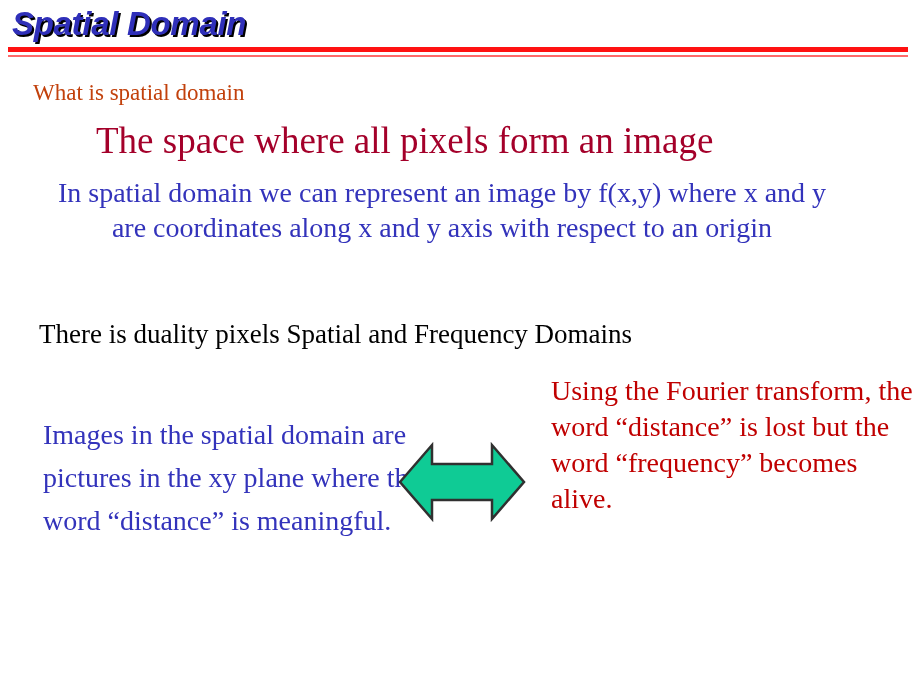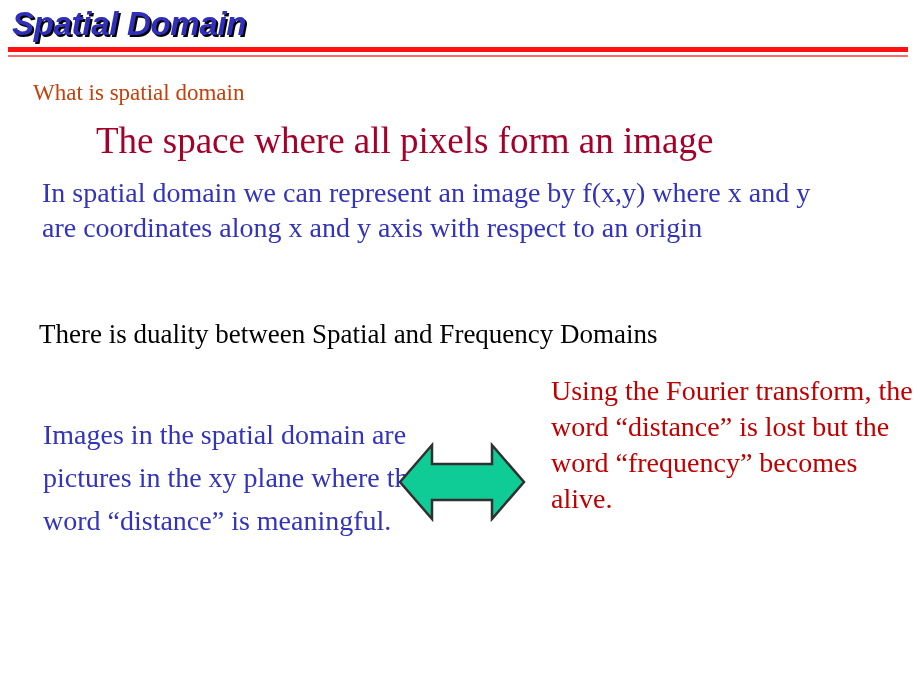--- a/index.html
+++ b/index.html
@@ -69,20 +69,21 @@
     color: #a4002a;
   }
 
   #para-representation {
     left: 42px;
     top: 176px;
     width: 800px;
     font-size: 28px;
     line-height: 34.5px;
     color: #3333bb;
+    text-align: center;
   }
 
   #line-duality {
     left: 39px;
     top: 318px;
     font-size: 27px;
     line-height: 32px;
     color: #000000;
   }
 
@@ -123,21 +124,21 @@
 
 <div id="title-rule-thick"></div>
 <div id="title-rule-thin"></div>
 
 <div id="line-what-is" class="txt">What is spatial domain</div>
 
 <div id="line-the-space" class="txt">The space where all pixels form an image</div>
 
 <div id="para-representation" class="txt">In spatial domain we can represent an image by f(x,y) where x and y are coordinates along x and y axis with respect to an origin</div>
 
-<div id="line-duality" class="txt">There is duality between Spatial and Frequency Domains</div>
+<div id="line-duality" class="txt">There is duality pixels Spatial and Frequency Domains</div>
 
 <div id="para-spatial-side" class="txt">Images in the spatial domain are pictures in the xy plane where the word “distance” is meaningful.</div>
 
 <div id="duality-arrow">
   <svg viewBox="0 0 128 82" width="128" height="82" preserveAspectRatio="none">
     <polygon points="2,41 34,4 34,23 94,23 94,4 126,41 94,78 94,59 34,59 34,78" fill="#0fcb95" stroke="#303030" stroke-width="2.5" stroke-linejoin="miter"></polygon>
   </svg>
 </div>
 
 <div id="para-frequency-side" class="txt">Using the Fourier transform, the word “distance” is lost but the word “frequency” becomes alive.</div>

